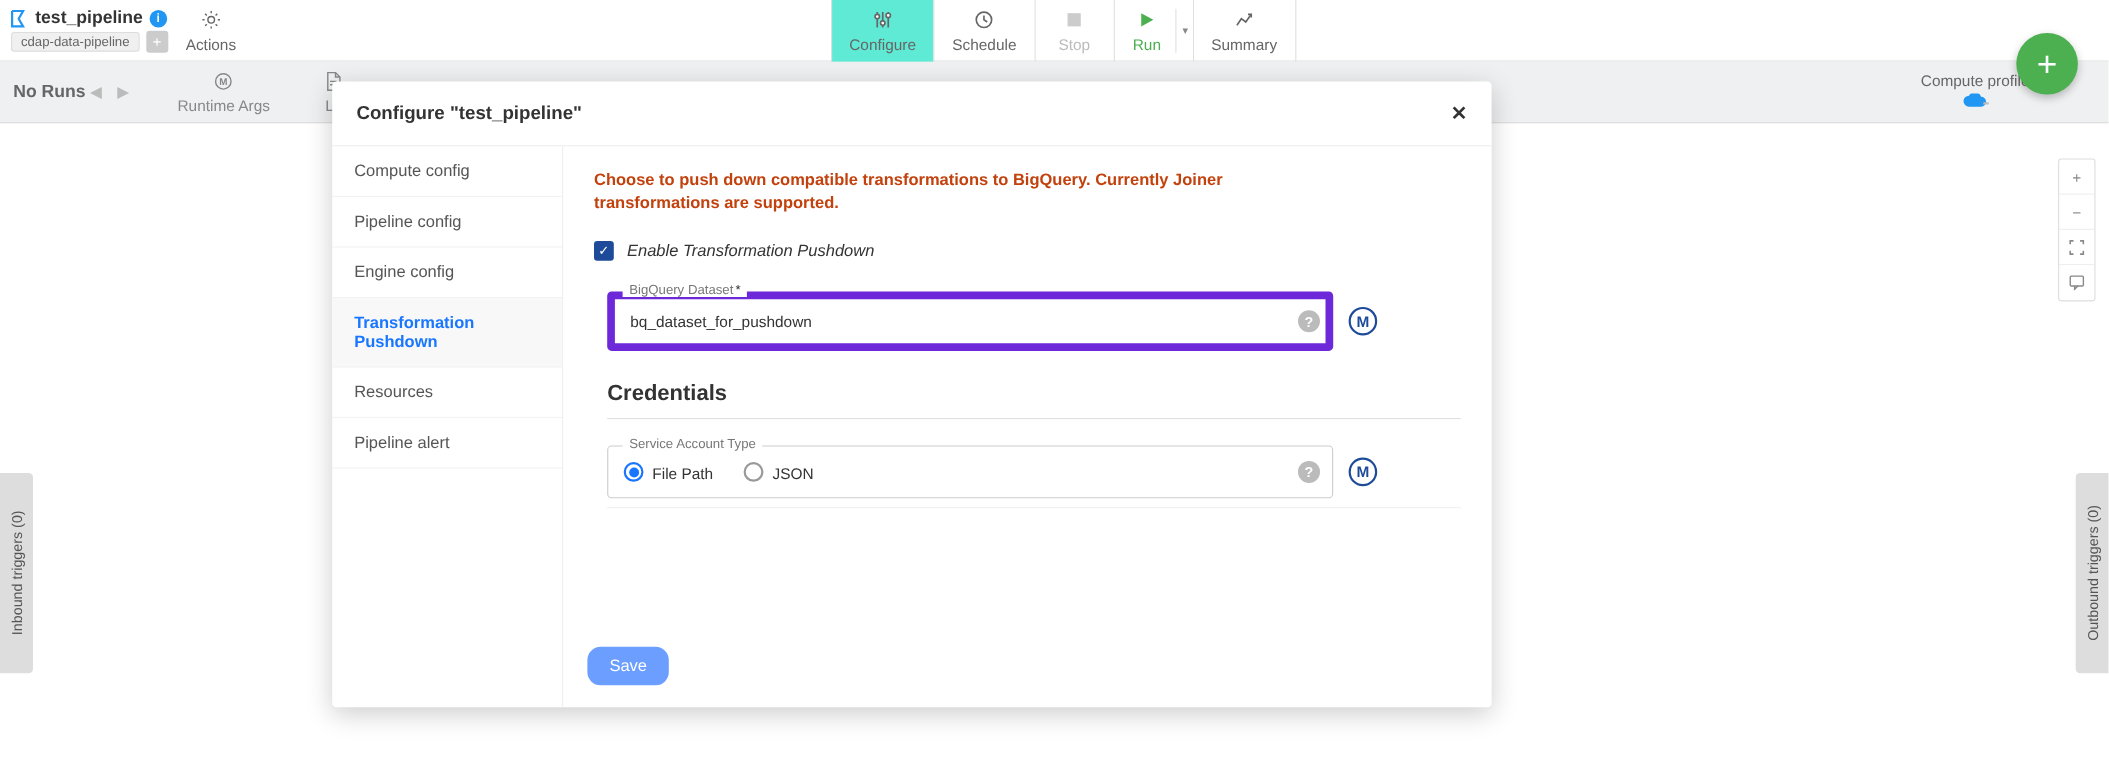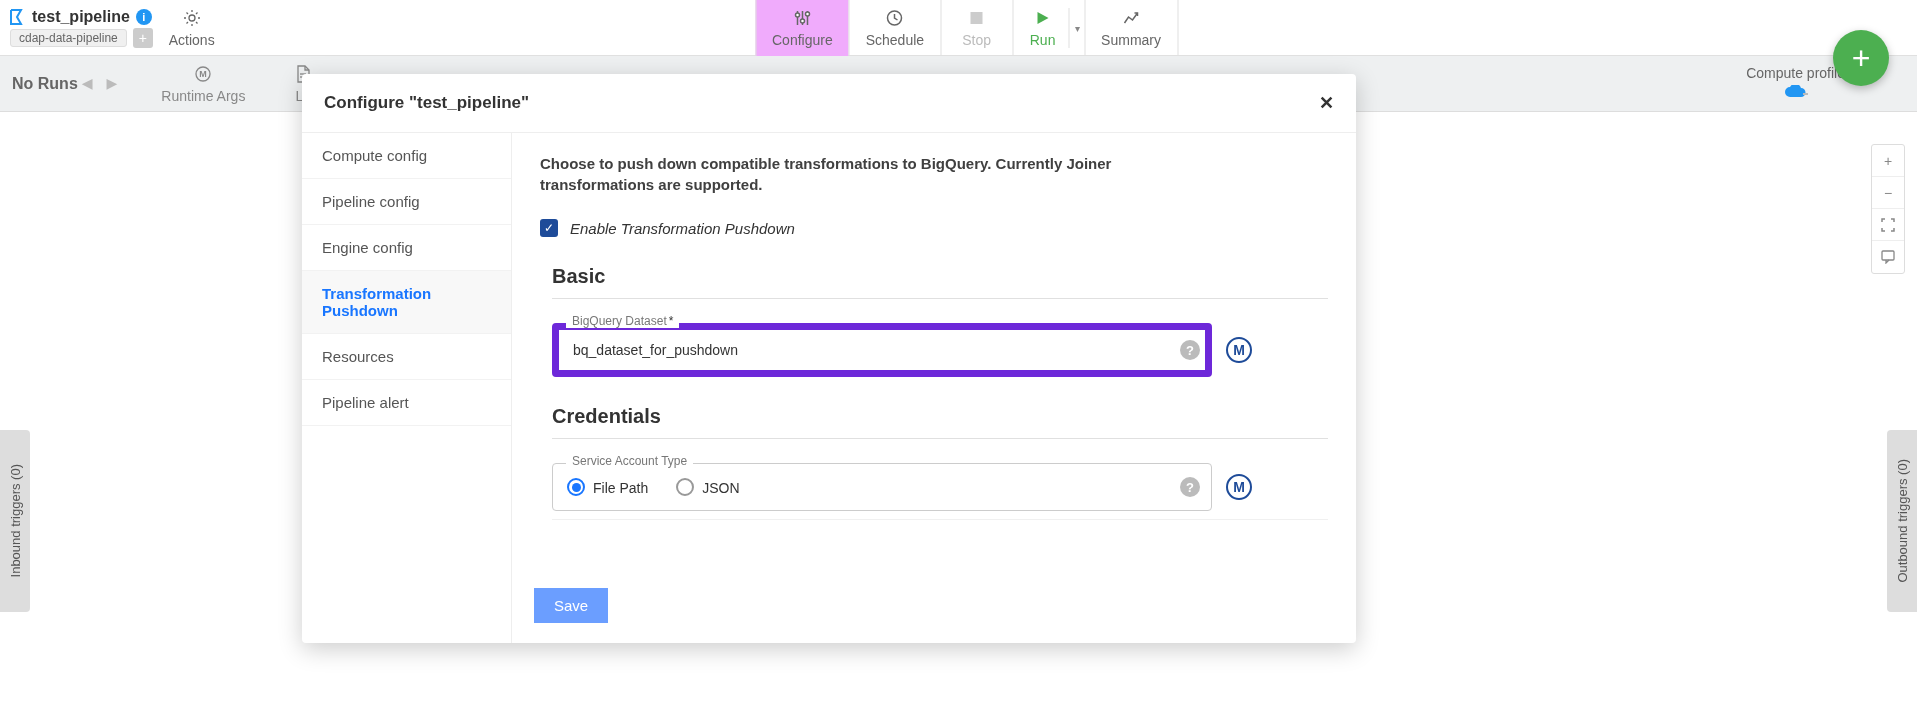--- a/index.html
+++ b/index.html
@@ -12,21 +12,21 @@
 .logo-icon { width: 18px; height: 18px; display: inline-flex; align-items: center; justify-content: center; }
 .pipeline-name { font-weight: 600; font-size: 16px; color: #333; }
 .info-icon { width: 16px; height: 16px; border-radius: 50%; background: #2196f3; color: #fff; display: inline-flex; align-items: center; justify-content: center; font-size: 11px; font-weight: bold; }
 .tags-row { display: flex; align-items: center; gap: 6px; padding-left: 2px; }
 .tag { background: #f0f0f0; color: #666; padding: 1px 8px; border-radius: 3px; font-size: 12px; border: 1px solid #ddd; text-align: right; }
 .tag-add { width: 20px; height: 20px; background: #ccc; color: #fff; border-radius: 3px; display: inline-flex; align-items: center; justify-content: center; font-size: 14px; cursor: pointer; }
 
 .topbar-center { display: flex; margin-left: auto; margin-right: auto; position: absolute; left: 50%; transform: translateX(-50%); height: 56px; }
 .tbtn { display: flex; flex-direction: column; align-items: center; justify-content: center; padding: 6px 16px; min-width: 72px; border-left: 1px solid #e0e0e0; cursor: pointer; color: #666; gap: 4px; position: relative; }
 .tbtn:last-child { border-right: 1px solid #e0e0e0; }
-.tbtn.active { background: #f0abfc; margin-left: 16px; }
+.tbtn.active { background: #5eead4; margin-left: 16px; }
 .tbtn.disabled { color: #bbb; }
 .tbtn.run { color: #4caf50; }
 .tbtn-icon { height: 20px; display: flex; align-items: center; justify-content: center; }
 .tbtn-caret { position: absolute; right: 4px; top: 50%; transform: translateY(-50%); color: #888; font-size: 10px; border-left: 1px solid #e0e0e0; padding-left: 6px; height: 40px; display: flex; align-items: center;}
 .tbtn.has-caret { padding-right: 28px; }
 .topbar-right { display: flex; align-items: center; padding-right: 80px; }
 
 
 .subhdr { height: 56px; background: #eef0f1; display: flex; align-items: center; padding: 0 12px; gap: 0; border-bottom: 1px solid #ddd; }
 .noruns-box { display: flex; flex-direction: row; gap: 4px; padding-right: 20px; }
@@ -54,41 +54,41 @@
 
 
 .modal { position: absolute; top: 74px; left: 302px; width: 1054px; background: #fff; box-shadow: 0 6px 24px rgba(0,0,0,0.2); border-radius: 4px; z-index: 40; display: flex; flex-direction: column; }
 .modal-header { padding: 18px 22px; font-weight: 600; font-size: 17px; color: #333; border-bottom: 1px solid #eee; display: flex; align-items: center; }
 .modal-close { margin-left: auto; cursor: pointer; color: #333; font-size: 18px; }
 .modal-body { display: flex; min-height: 510px; }
 .modal-nav { width: 210px; border-right: 1px solid #eee; }
 .modal-nav-item { padding: 14px 20px; font-size: 15px; color: #555; border-bottom: 1px solid #f2f2f2; cursor: pointer; }
 .modal-nav-item.active { color: #1976ff; font-weight: 600; background: #f8f8f8;}
 .modal-content { flex: 1; padding: 20px 28px 20px 28px; display: flex; flex-direction: column; overflow: hidden; }
-.desc { font-weight: 600; font-size: 15px; color: #404040; line-height: 1.4; margin-bottom: 24px; max-width: 640px; }
+.desc { font-weight: 600; font-size: 15px; color: #c2410c; line-height: 1.4; margin-bottom: 24px; max-width: 640px; }
 .checkbox-row { display: flex; align-items: center; gap: 12px; margin-bottom: 28px; }
 .checkbox { width: 18px; height: 18px; background: #1e4b99; border-radius: 3px; display: flex; align-items: center; justify-content: center; color: #fff; font-size: 12px; cursor: pointer;}
 .checkbox-label { font-size: 15px; color: #333; font-style: italic; }
 
 .section-title { font-weight: 600; font-size: 20px; color: #333; padding-bottom: 10px; border-bottom: 1px solid #e0e0e0; margin-bottom: 24px; margin-left: 12px; }
 
 .field-row { display: flex; align-items: center; gap: 14px; margin-left: 12px; margin-bottom: 28px; }
 .field-wrap { position: relative; flex: 1; max-width: 660px; }
 .field-legend { position: absolute; top: -9px; left: 14px; background: #fff; padding: 0 6px; font-size: 12px; color: #777; }
 .field-legend .req { color: #333; margin-left: 2px;}
 .text-input { width: 100%; padding: 12px 40px 12px 14px; border: 7px solid #6d28d9; border-radius: 4px; font-size: 14px; color: #333; outline: none; }
 .radio-box { width: 100%; padding: 14px 40px 14px 14px; border: 1px solid #ccc; border-radius: 4px; display: flex; gap: 28px; align-items: center; }
 .radio-opt { display: flex; align-items: flex-end; gap: 8px; font-size: 14px; color: #333; cursor: pointer;}
 .radio { width: 18px; height: 18px; border-radius: 50%; border: 2px solid #999; display: inline-flex; align-items: center; justify-content: center; }
 .radio.checked { border-color: #1976ff; }
 .radio.checked::after { content: ""; width: 9px; height: 9px; border-radius: 50%; background: #1976ff; }
 .help-icon { width: 20px; height: 20px; border-radius: 50%; background: #bbb; color: #fff; display: inline-flex; align-items: center; justify-content: center; font-size: 13px; font-weight: bold; position: absolute; right: 12px; top: 50%; transform: translateY(-50%); cursor: pointer; }
 .macro-icon { width: 26px; height: 26px; border: 2px solid #1e4b99; border-radius: 50%; color: #1e4b99; display: inline-flex; align-items: center; justify-content: center; font-weight: 700; font-size: 14px; cursor: pointer;}
 
-.save-btn { margin-top: auto; align-self: flex-start; padding: 9px 20px; background: #6b9eff; color: #fff; border: none; border-radius: 0; font-size: 15px; cursor: pointer; margin-left: -6px; }
+.save-btn { margin-top: auto; align-self: flex-start; padding: 9px 20px; background: #6b9eff; color: #fff; border: none; border-radius: 12px; font-size: 15px; cursor: pointer; margin-left: -6px; }
 
 .scroll-fade-section { border-bottom: 1px solid #f0f0f0; margin-left: 12px; margin-bottom: 0px; }
 </style>
 </head>
 <body>
 
 <div class="topbar">
   <div class="topbar-left">
     <div class="title-row">
       <span class="logo-icon">
@@ -248,21 +248,20 @@
       <div class="modal-nav-item">Pipeline alert</div>
     </div>
     <div class="modal-content">
       <div class="desc">Choose to push down compatible transformations to BigQuery. Currently Joiner transformations are supported.</div>
 
       <div class="checkbox-row">
         <span class="checkbox">✓</span>
         <span class="checkbox-label">Enable Transformation Pushdown</span>
       </div>
 
-      <div class="section-title">Basic</div>
 
       <div class="field-row">
         <div class="field-wrap">
           <span class="field-legend"><span>BigQuery Dataset</span><span class="req">*</span></span>
           <input class="text-input" type="text" value="bq_dataset_for_pushdown" style="">
           <span class="help-icon">?</span>
         </div>
         <span class="macro-icon">M</span>
       </div>
 

